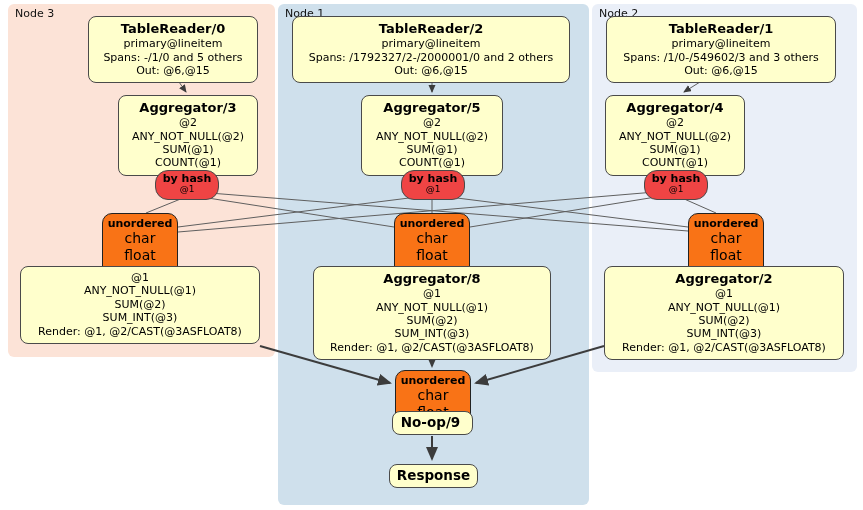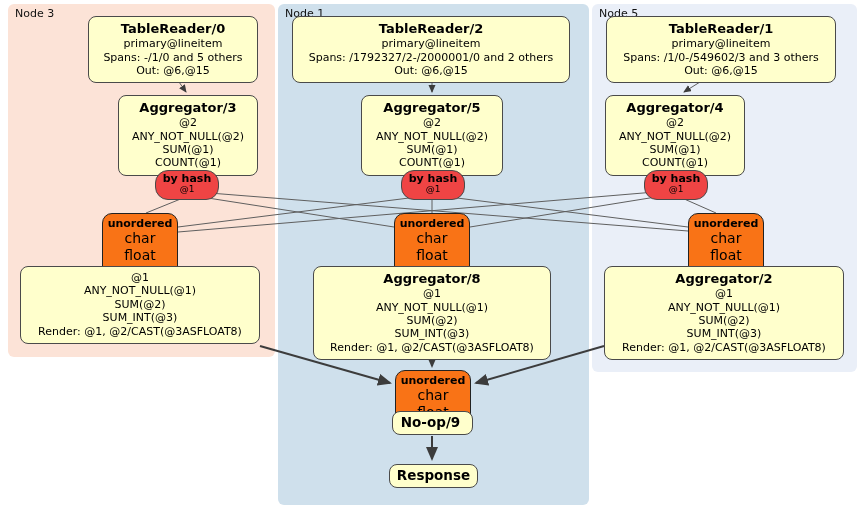--- a/index.html
+++ b/index.html
@@ -70,21 +70,21 @@
 </head>
 <body>
 
 <div class="region" id="region-node3">
   <div class="region-label">Node 3</div>
 </div>
 <div class="region" id="region-node1">
   <div class="region-label">Node 1</div>
 </div>
 <div class="region" id="region-node2">
-  <div class="region-label">Node 5</div>
+  <div class="region-label">Node 2</div>
 </div>
 
 <svg class="edges" width="863" height="510">
   <defs>
     <marker id="arrowThin" markerWidth="9" markerHeight="8" refX="7" refY="3.5" orient="auto">
       <path d="M0,0 L8,3.5 L0,7 z" fill="#3c3c3c"></path>
     </marker>
     <marker id="arrowThick" markerWidth="8" markerHeight="7" refX="6" refY="3" orient="auto">
       <path d="M0,0 L7,3 L0,6 z" fill="#3c3c3c"></path>
     </marker>

